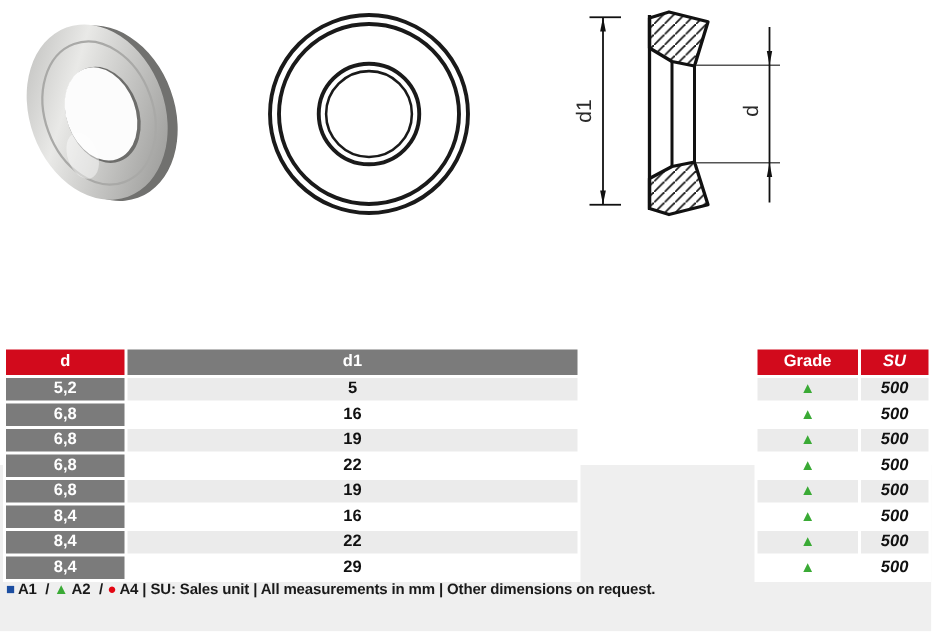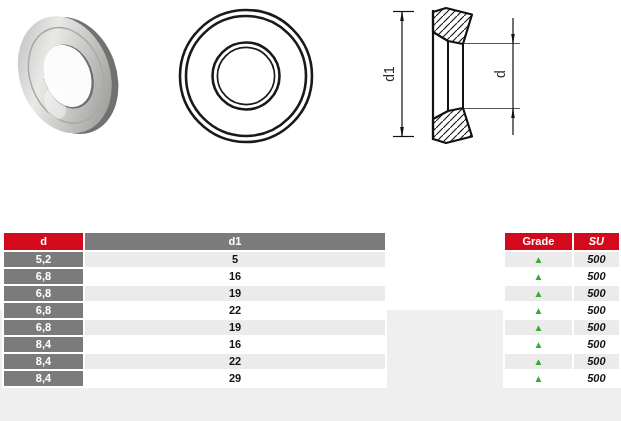--- a/index.html
+++ b/index.html
@@ -183,14 +183,18 @@
           <td class="val col-su alt">500</td>
         </tr>
         <tr>
           <td class="val col-grade"><span class="tri">▲</span></td>
           <td class="val col-su">500</td>
         </tr>
       </tbody>
   </table>
 
   <div class="footer">
+    <div>
+      <span><span class="legend-ico" style="color: rgb(28, 78, 161);">■</span><span>A1 </span><span class="legend-sep">/</span><span class="legend-ico" style="color: rgb(58, 170, 53);">▲</span><span>A2 </span><span class="legend-sep">/</span><span class="legend-ico" style="color: rgb(227, 6, 19);">●</span><span>A4 </span></span>
+      <span>| SU: Sales unit | All measurements in mm | Other dimensions on request.</span>
+    </div>
   </div>
 </div>
 
 </body></html>

